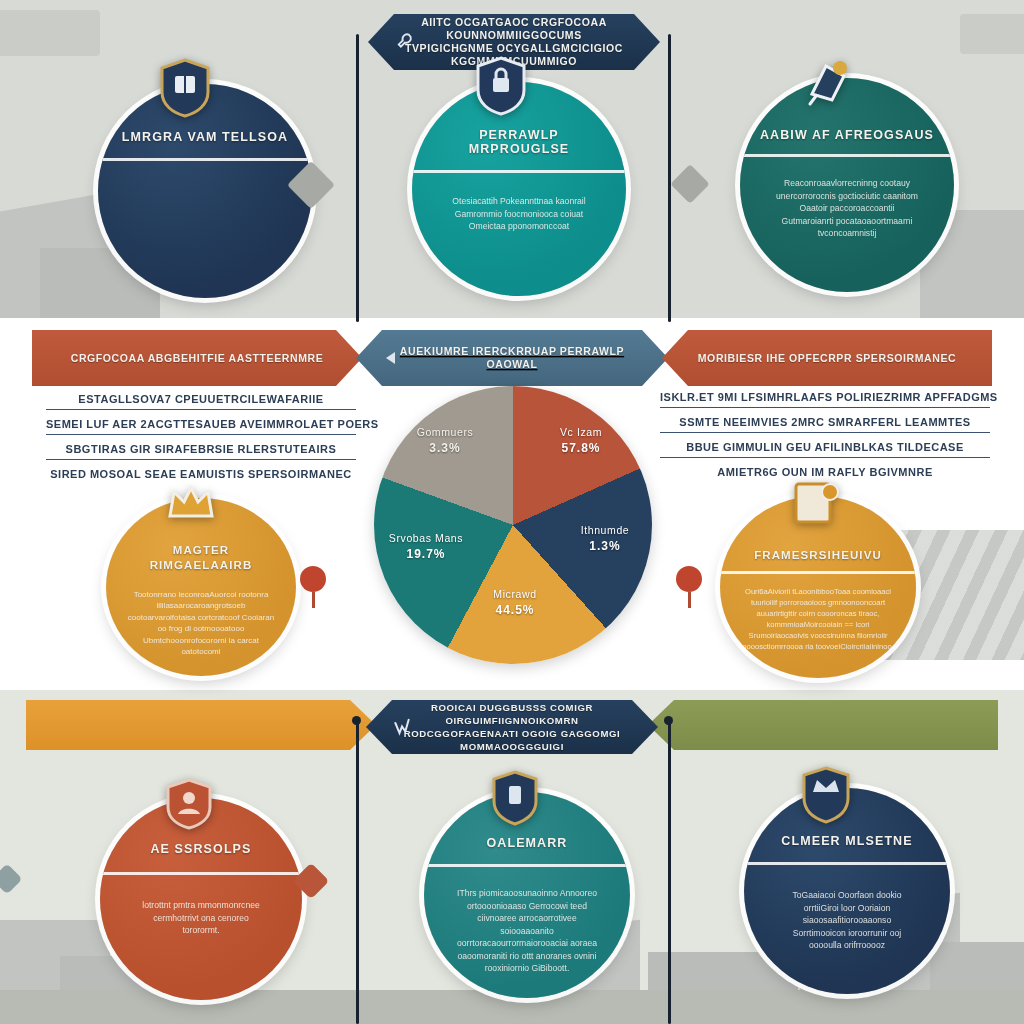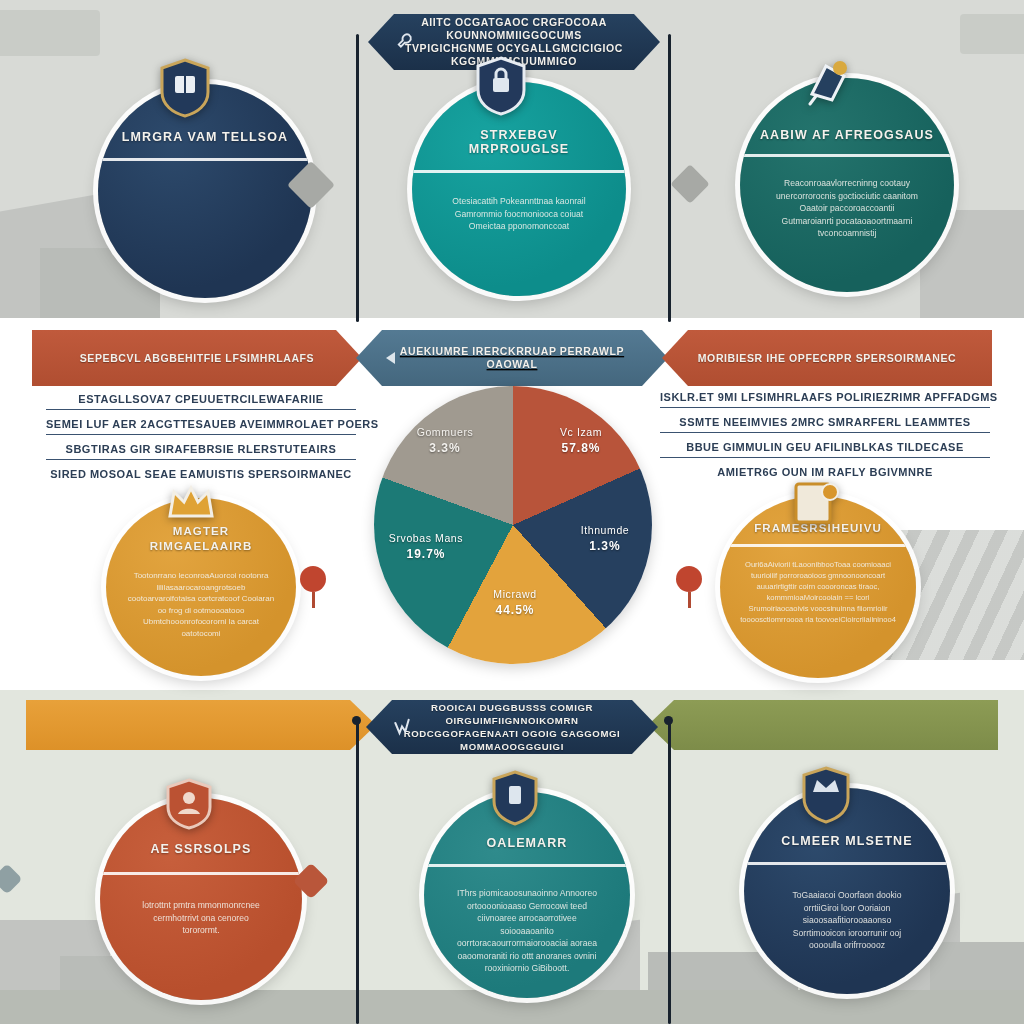--- a/index.html
+++ b/index.html
@@ -56,21 +56,21 @@
     text-align:center;padding:0 18px;text-shadow:0 1px 2px rgba(0,0,0,.4);
   }
   .cc-rule{width:100%;height:3px;background:rgba(255,255,255,.88);}
   .cc-body{
     color:rgba(244,242,237,.88);font-size:8.6px;line-height:12.5px;
     text-align:center;padding:0 34px;box-sizing:border-box;
   }
   .fill-navy{background:radial-gradient(circle at 35% 28%,#2d4a6c 0%,#1f3553 70%);}
   .fill-teal{background:radial-gradient(circle at 35% 28%,#17a3a0 0%,#0d8d8b 70%);}
   .fill-dteal{background:radial-gradient(circle at 35% 28%,#24746d 0%,#16615c 70%);}
-  .fill-gold{background:radial-gradient(circle at 35% 28%,#e2a43f 0%,#d4932c 70%);}
+  .fill-gold{background:radial-gradient(circle at 35% 28%,#e2a43f 0%,#d4932c 70%);justify-content:center;}
   .fill-rust{background:radial-gradient(circle at 35% 28%,#c75f3c 0%,#b84f2d 70%);}
   .fill-mteal{background:radial-gradient(circle at 35% 28%,#2f8b8c 0%,#1d7a7b 70%);}
 
   
   .badge{
     position:absolute;width:54px;height:60px;display:flex;align-items:center;justify-content:center;
     filter:drop-shadow(0 2px 4px rgba(0,0,0,.35));z-index:6;
   }
   .badge svg{width:100%;height:100%;}
 
@@ -161,21 +161,21 @@
 
   <div class="badge" style="left:474px;top:56px;">
     <svg viewBox="0 0 54 60">
         <path d="M27 2 50 10v24c0 13-11 21-23 24C15 55 4 47 4 34V10z" fill="#23395b" stroke="#e7ecf2" stroke-width="3"></path>
         <rect x="19" y="22" width="16" height="14" rx="2" fill="#dfe7ef"></rect>
         <path d="M22 22v-4a5 5 0 0 1 10 0v4" stroke="#dfe7ef" stroke-width="3" fill="none"></path>
       </svg>
   </div>
   <div class="circle-card fill-teal" style="left:412px;top:82px;width:214px;height:214px;">
     <div style="height:46px"></div>
-    <div class="cc-title">STRXEBGV MRPROUGLSE</div>
+    <div class="cc-title">PERRAWLP MRPROUGLSE</div>
     <div style="height:14px"></div>
     <div class="cc-rule"></div>
     <div style="height:22px"></div>
     <div class="cc-body">Otesiacattih Pokeannttnaa kaonrail Gamrommio foocmoniooca coiuat Omeictaa pponomonccoat</div>
   </div>
 
   <div class="badge" style="left:796px;top:50px;width:62px;height:62px;">
     <svg viewBox="0 0 62 62">
         <path d="M16 44 30 16l18 10-12 24z" fill="#25405f" stroke="#eef2f6" stroke-width="3"></path>
         <circle cx="44" cy="18" r="7" fill="#d9a93f"></circle>
@@ -188,21 +188,21 @@
     <div style="height:12px"></div>
     <div class="cc-rule"></div>
     <div style="height:20px"></div>
     <div class="cc-body">Reaconroaavlorrecninng cootauy unercorrorocnis goctiociutic caanitom Oaatoir paccoroaccoantii Gutmaroianrti pocataoaoortmaarni tvconcoamnistij</div>
   </div>
 
   <div class="diamond" style="left:294px;top:168px;background:#a7a9a5;"></div>
   <div class="diamond" style="left:676px;top:170px;background:#a7a9a5;width:28px;height:28px;"></div>
 
   <div class="ribbon c-red arrow-r" style="left:32px;top:330px;width:330px;">
-    <span class="ribbon-txt">SEPEBCVL ABGBEHITFIE LFSIMHRLAAFS</span>
+    <span class="ribbon-txt">CRGFOCOAA ABGBEHITFIE AASTTEERNMRE</span>
   </div>
   <div class="ribbon c-steel arrow-lr" style="left:356px;top:330px;width:312px;text-decoration:underline;">
     <span style="position:absolute;left:30px;top:22px;width:0;height:0;border-left:9px solid #dde6ec;border-top:6px solid transparent;border-bottom:6px solid transparent;transform:rotate(180deg);"></span>
     <span class="ribbon-txt">AUEKIUMRE IRERCKRRUAP PERRAWLP OAOWAL</span>
   </div>
   <div class="ribbon c-red arrow-l" style="left:662px;top:330px;width:330px;">
     <span class="ribbon-txt">MORIBIESR IHE OPFECRPR SPERSOIRMANEC</span>
   </div>
 
   <div class="textblock" style="left:46px;top:390px;width:310px;">

